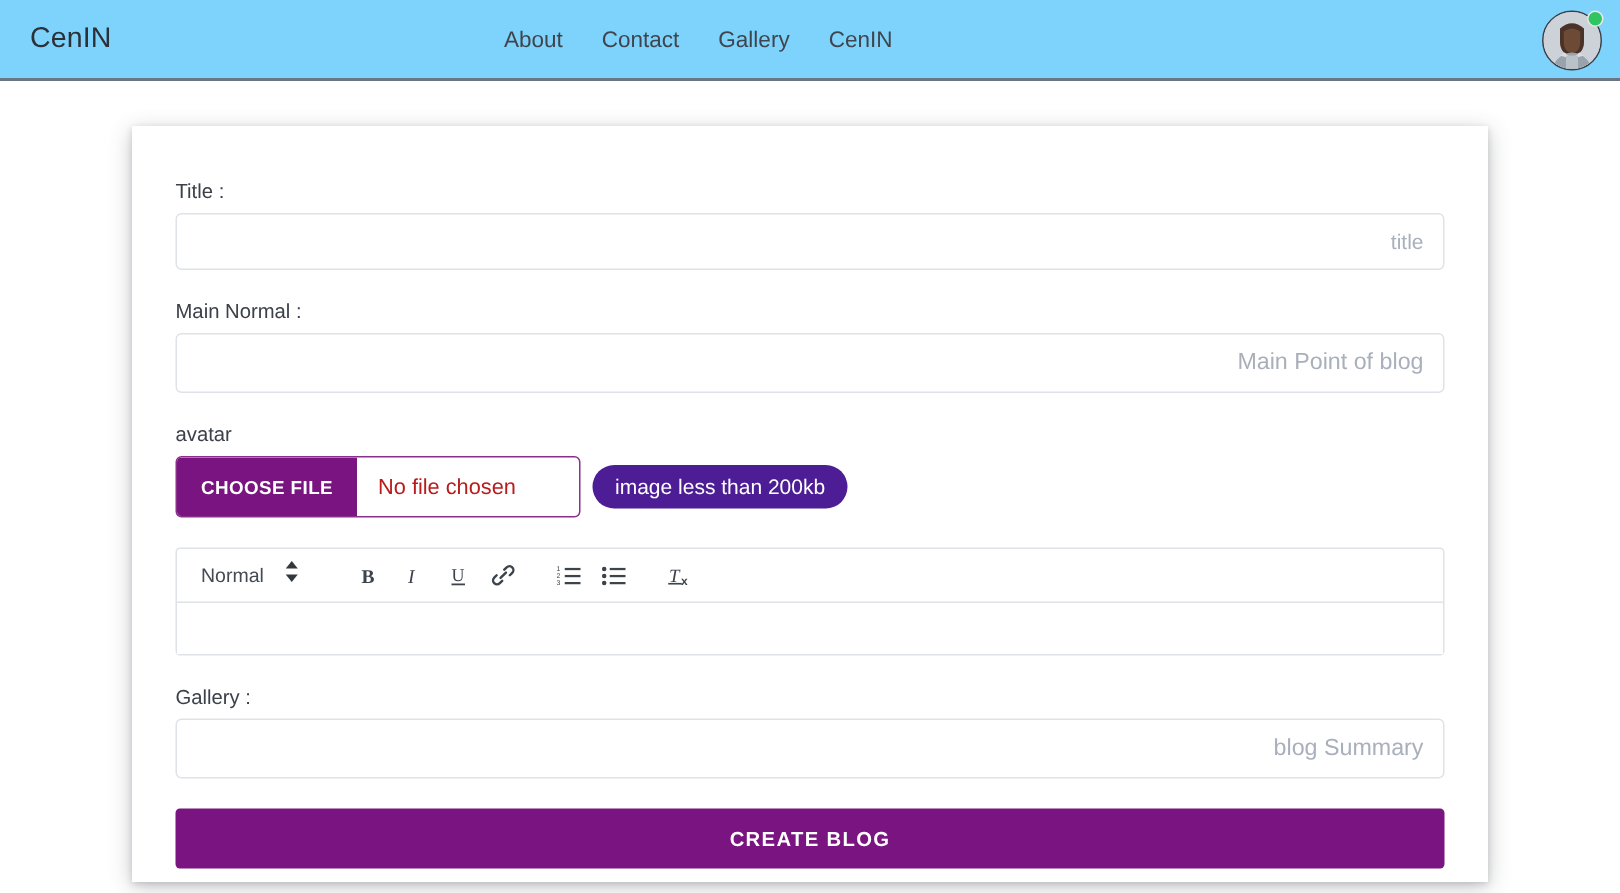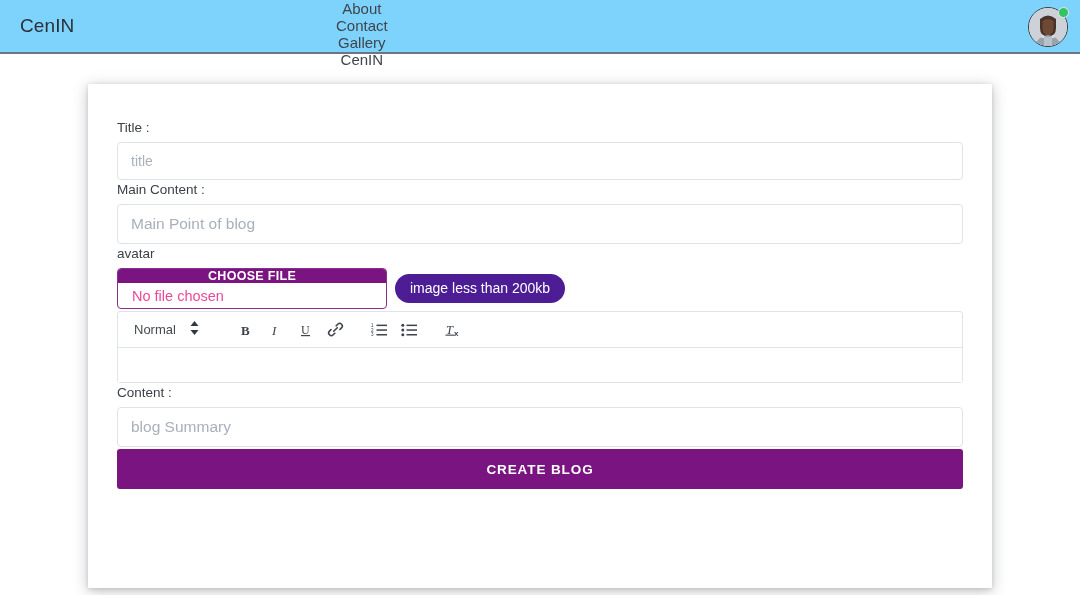--- a/index.html
+++ b/index.html
@@ -27,21 +27,21 @@
     font-size: 19px;
     color: #2c3038;
     letter-spacing: 0.1px;
   }
   .nav-links {
     position: absolute;
     left: 336px; top: 0;
     height: 52px;
     display: flex;
     align-items: center;
-    flex-direction: column;
+    gap: 26px;
   }
   .nav-link {
     font-size: 15px;
     color: #40454d;
     text-decoration: none;
     cursor: pointer;
     white-space: nowrap;
   }
   .avatar-wrap {
     position: absolute;
@@ -92,65 +92,65 @@
     height: 38px;
     border: 1px solid #dfe2e6;
     border-radius: 4px;
     background: #fff;
     padding: 0 13px;
     font-size: 14px;
     color: #33383f;
     font-family: "Liberation Sans", sans-serif;
     outline: none;
     display: block;
+    text-align: right;
   }
   .input::placeholder { color: #a9b0bb; }
   .input.lg { height: 40px; font-size: 15.5px; }
   .input.lg::placeholder { color: #a9b0bb; font-size: 15.5px; }
 
-  .group { margin-bottom: 2px; }
+  .group { margin-bottom: 20px; }
 
   
   .file-row {
     display: flex;
     align-items: center;
     gap: 8px;
   }
   .file-input {
     display: flex;
     align-items: stretch;
     height: 41px;
     border: 1px solid #8a2f8c;
     border-radius: 4px;
     overflow: hidden;
     width: 270px;
     background: #fff;
     cursor: pointer;
-    flex-direction: column;
   }
   .choose-btn {
     background: #7a1480;
     color: #ffffff;
     font-size: 12.5px;
     font-weight: bold;
     letter-spacing: 0.3px;
     display: flex;
     align-items: center;
     justify-content: center;
     padding: 0 16px;
     cursor: pointer;
     white-space: nowrap;
   }
   .file-name {
     flex: 1;
     display: flex;
     align-items: center;
     padding-left: 14px;
     font-size: 14.5px;
-    color: #ec4899;
+    color: #b91c1c;
     white-space: nowrap;
   }
   .badge {
     background: #4c1d95;
     color: #ffffff;
     font-size: 14px;
     border-radius: 20px;
     padding: 7px 15px;
     white-space: nowrap;
     line-height: 1.1;
@@ -246,21 +246,21 @@
 
 <div class="card">
   <div class="form">
 
     <div class="group">
       <label class="field-label">Title :</label>
       <input class="input" type="text" placeholder="title" style="">
     </div>
 
     <div class="group">
-      <label class="field-label">Main Content :</label>
+      <label class="field-label">Main Normal :</label>
       <input class="input lg" type="text" placeholder="Main Point of blog" style="">
     </div>
 
     <div class="group">
       <label class="field-label">avatar</label>
       <div class="file-row">
         <div class="file-input">
           <div class="choose-btn">CHOOSE FILE</div>
           <div class="file-name">No file chosen</div>
         </div>
@@ -345,20 +345,20 @@
               <text x="9" y="14" font-family="Liberation Sans, sans-serif" font-size="8" font-weight="bold" fill="#3d434b">x</text>
               <rect x="0.5" y="12.6" width="9" height="1.1" fill="#3d434b"></rect>
             </svg>
           </div>
         </div>
         <div class="editor-body"></div>
       </div>
     </div>
 
     <div class="group">
-      <label class="field-label">Content :</label>
+      <label class="field-label">Gallery :</label>
       <input class="input lg" type="text" placeholder="blog Summary" style="">
     </div>
 
     <button class="submit">CREATE BLOG</button>
 
   </div>
 </div>
 
 </body></html>

